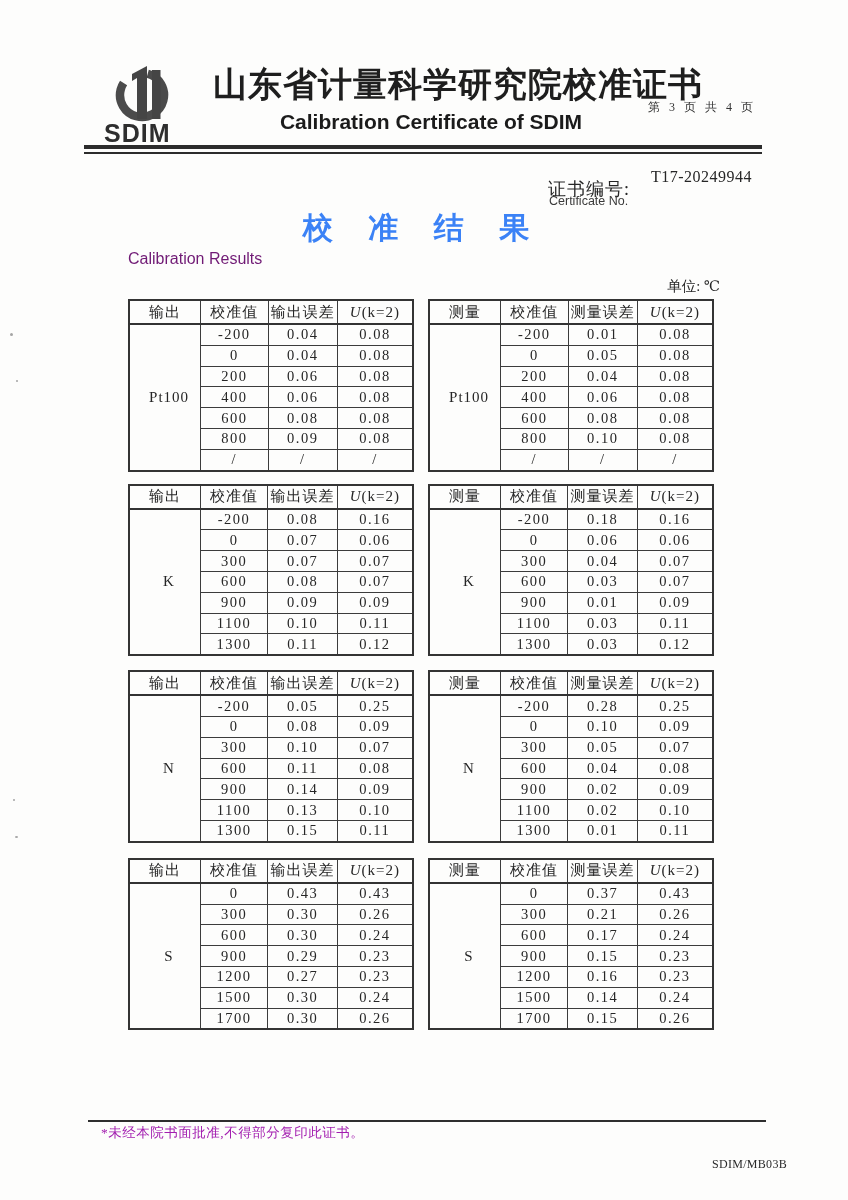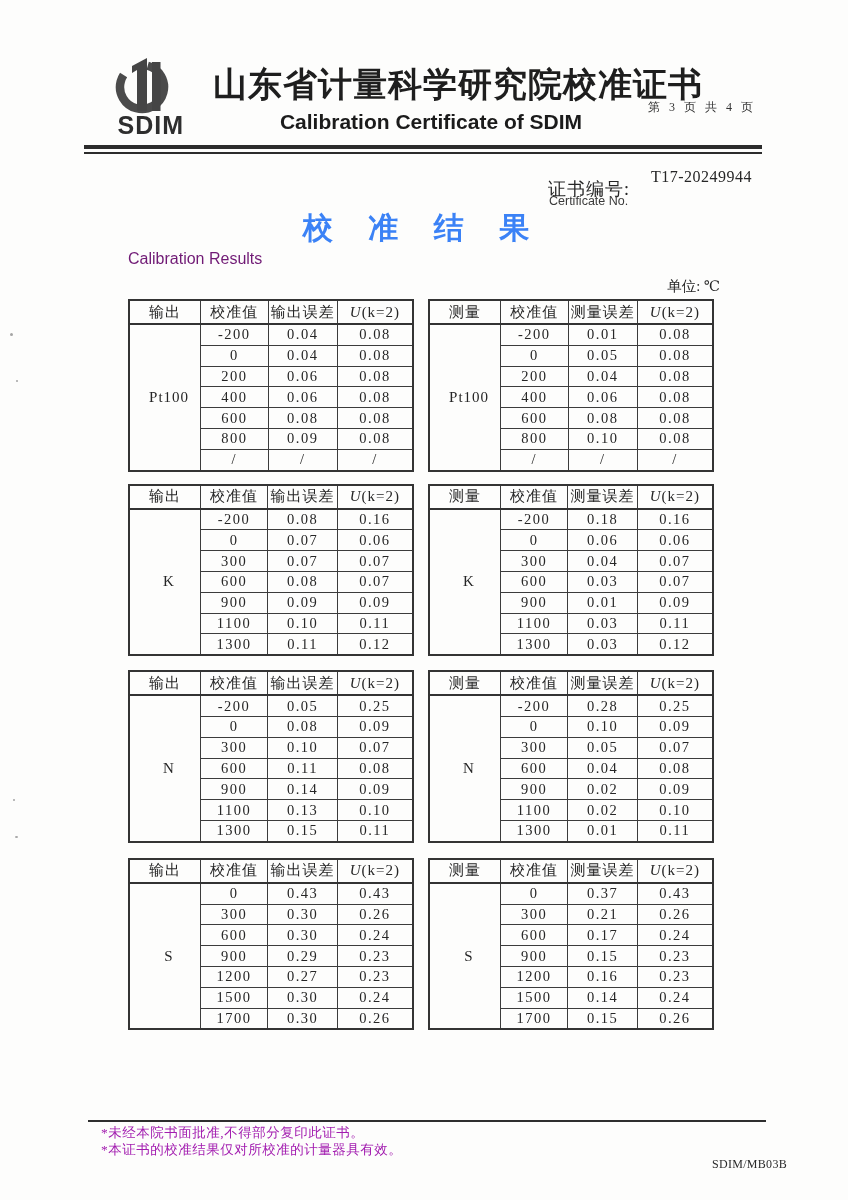--- a/index.html
+++ b/index.html
@@ -3,21 +3,21 @@
 <meta charset="utf-8">
 <style>
   html,body { margin:0; padding:0; background:#e9e9e7; }
   .page {
     position:relative; width:848px; height:1200px; margin:0 auto;
     background:#fdfdfc; overflow:hidden;
     font-family:"Liberation Serif","DejaVu Serif",serif; color:#262626;
   }
 
   
-  .logo { position:absolute; left:104px; top:56px; width:80px; text-align:right; }
+  .logo { position:absolute; left:104px; top:64px; width:80px; text-align:left; }
   .logo svg { display:block; margin:0 auto; }
   .logo-text { font-family:"Liberation Sans","DejaVu Sans",sans-serif; font-weight:bold;
     font-size:25px; letter-spacing:1px; color:#2e2e2e; margin-top:-3px; }
 
   .title-cn { position:absolute; left:213px; top:62px; margin:0;
     font-size:34px; font-weight:bold; letter-spacing:1px; color:#1e1e1e; white-space:nowrap; }
   .page-info { position:absolute; left:648px; top:99px; font-size:12px; letter-spacing:3px; color:#333; white-space:nowrap; }
   .title-en { position:absolute; left:213px; top:110px; width:436px; margin:0; text-align:center;
     font-family:"Liberation Sans","DejaVu Sans",sans-serif; font-size:21px; font-weight:bold; color:#1b1b1b; }
   .header-rule { position:absolute; left:84px; top:145px; width:678px; height:3px;
@@ -525,21 +525,20 @@
               <td>0.26</td>
             </tr>
           </tbody>
         </table>
       </div>
     </div>
 
   <div class="footer-rule"></div>
   <div class="notes">
     <div>*未经本院书面批准,不得部分复印此证书。</div>
-    <div>*本证书的校准结果仅对所校准的计量器具有效。</div>
   </div>
   <div class="form-code">SDIM/MB03B</div>
 
   <div class="speck" style="left:10px;top:333px;width:3px;height:3px"></div>
   <div class="speck" style="left:16px;top:380px;width:2px;height:2px"></div>
   <div class="speck" style="left:13px;top:799px;width:2px;height:2px"></div>
   <div class="speck" style="left:15px;top:836px;width:3px;height:2px"></div>
 </div>
 
 </body></html>

